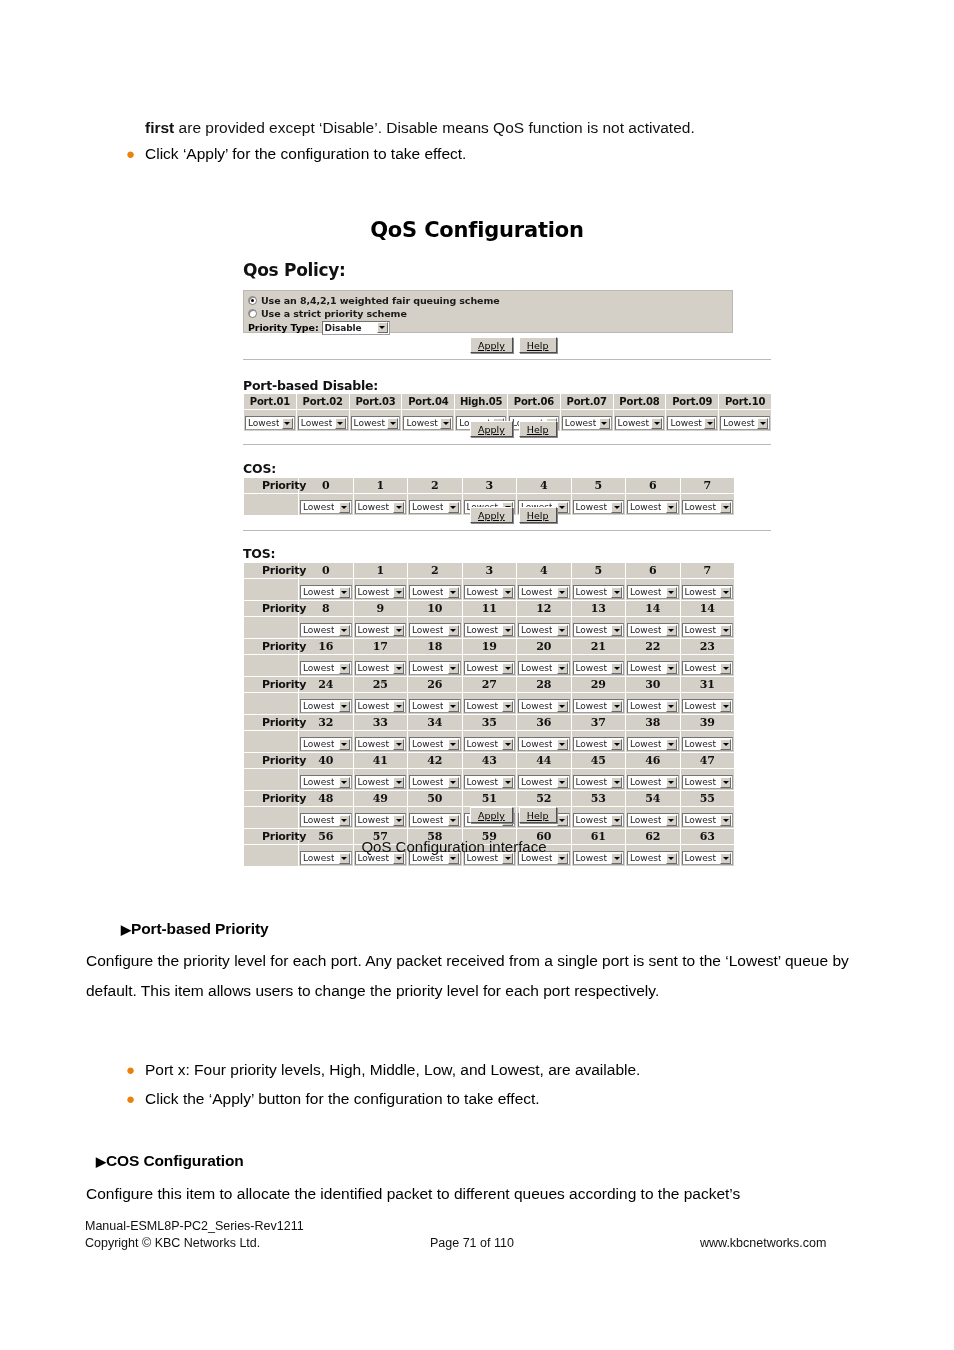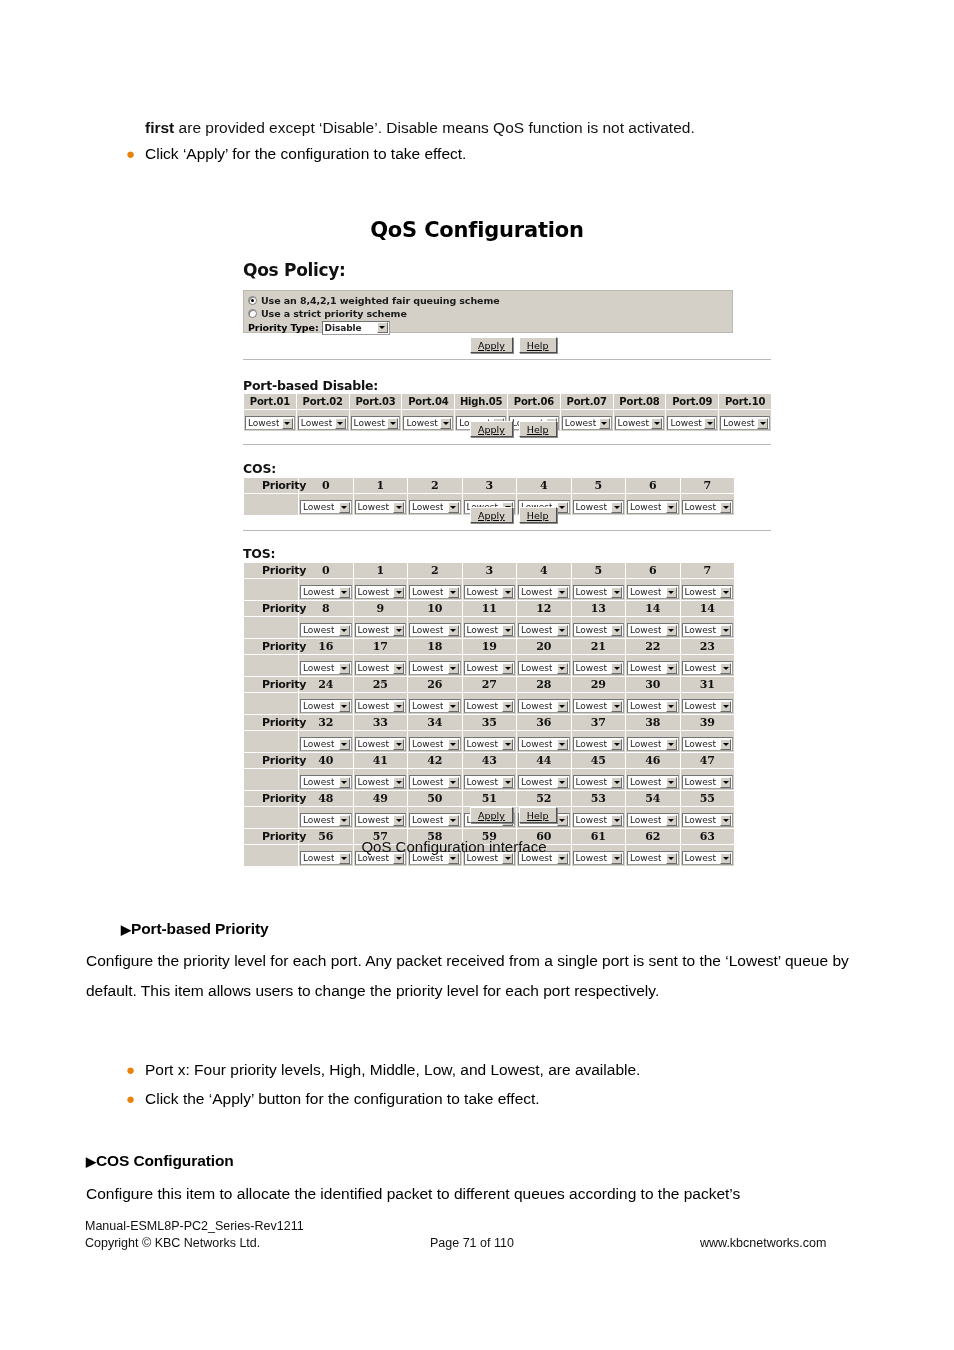--- a/index.html
+++ b/index.html
@@ -844,21 +844,21 @@
 <div class="bullet-row" style="left:119px; top:1059px; width:760px;">
   <span class="bullet-dot">●</span>
   <span class="bullet-text">Port x: Four priority levels, High, Middle, Low, and Lowest, are available.</span>
 </div>
 
 <div class="bullet-row" style="left:119px; top:1088px; width:760px;">
   <span class="bullet-dot">●</span>
   <span class="bullet-text">Click the ‘Apply’ button for the configuration to take effect.</span>
 </div>
 
-<div class="heading-arrow" style="left:86px; top:1152px;">
+<div class="heading-arrow" style="left:96px; top:1152px;">
   <span class="tri">▶</span><span>COS Configuration</span>
 </div>
 
 <div class="para" style="left:86px; top:1179px; width:810px;">Configure this item to allocate the identified packet to different queues according to the packet’s</div>
 
 <div class="footer">
   <div>Manual-ESML8P-PC2_Series-Rev1211</div>
   <div class="r2">
     <div class="c1">Copyright © KBC Networks Ltd.</div>
     <div class="c2">Page 71 of 110</div>

